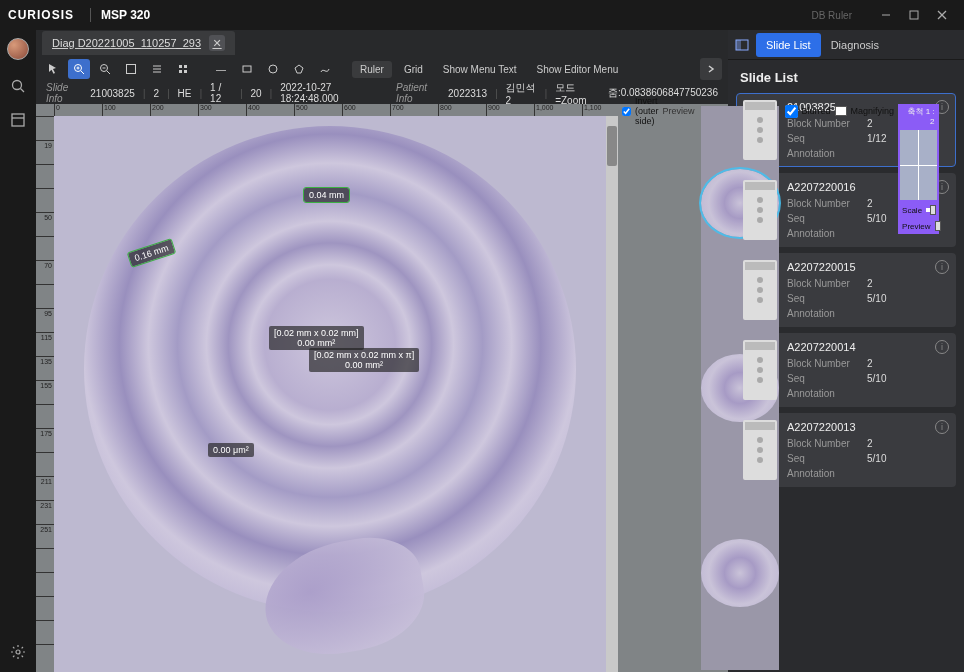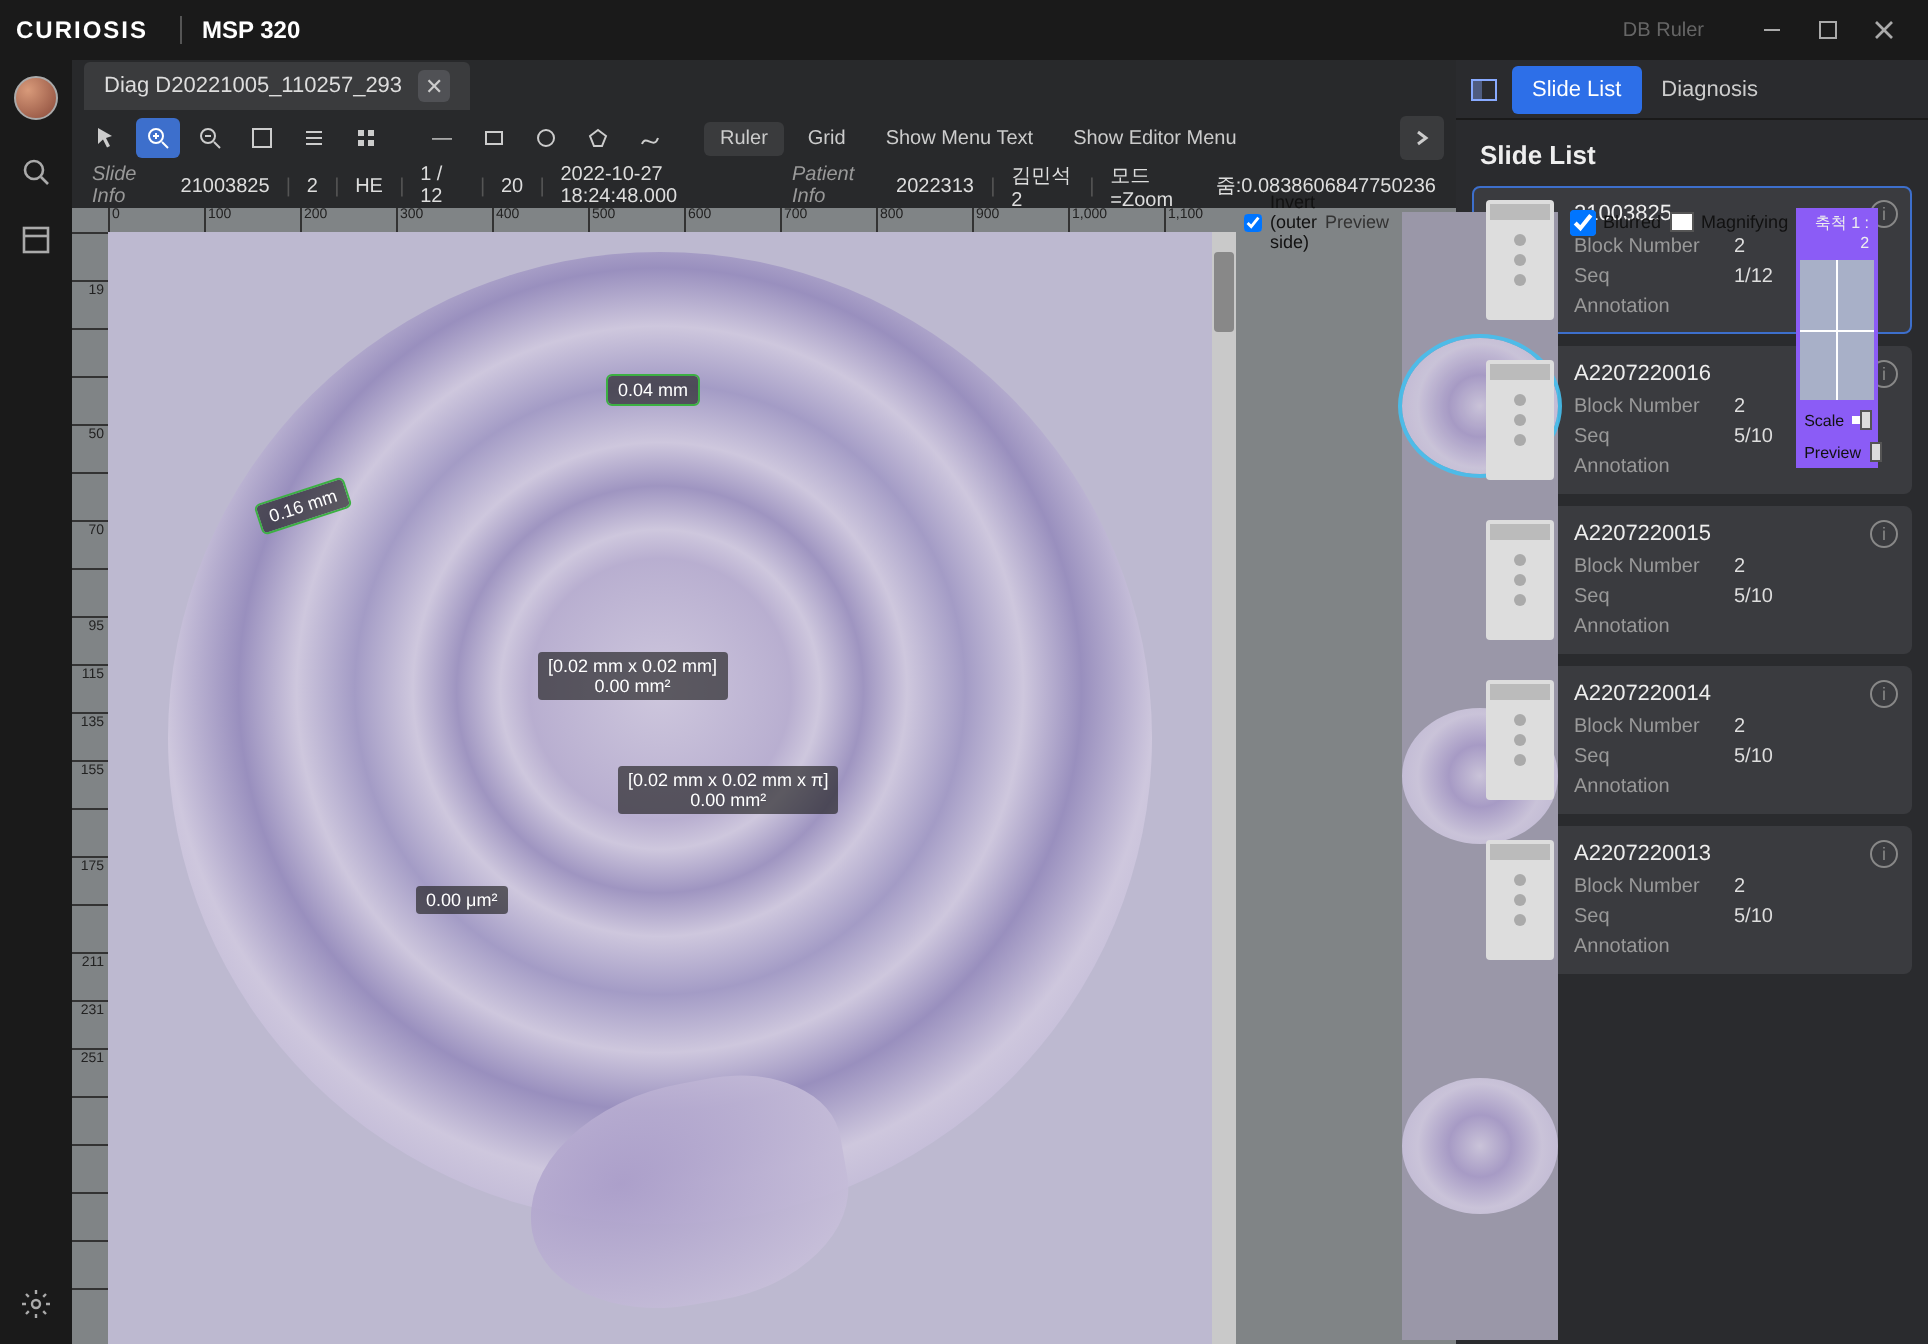--- a/index.html
+++ b/index.html
@@ -10,21 +10,21 @@
 .titlebar .product { font-weight: 600; }
 .titlebar .spacer { flex: 1; }
 .titlebar .db { font-size: 10px; color: #666; margin-right: 20px; }
 .titlebar .winbtn { width: 28px; height: 20px; display: flex; align-items: center; justify-content: center; color: #aaa; cursor: pointer; }
 .body { flex: 1; display: flex; }
 .leftbar { width: 36px; background: #1a1a1a; display: flex; flex-direction: column; align-items: center; gap: 18px; padding-top: 8px; }
 .leftbar .avatar { width: 22px; height: 22px; border-radius: 50%; background: radial-gradient(circle at 30% 30%, #d89a7a, #8a4a3a); border: 1px solid #aaa; }
 .leftbar .icon { width: 16px; height: 16px; color: #aaa; cursor: pointer; }
 .leftbar .spacer { flex: 1; }
 .workspace { flex: 1; display: flex; flex-direction: column; background: #2a2a2a; border-radius: 0; }
-.tabbar { height: 26px; background: #28292b; display: flex; align-items: center; padding: 0 6px; font-size: 11px; }
+.tabbar { height: 26px; background: #28292b; display: flex; align-items: center; padding: 0 6px; font-size: 11px; text-decoration: underline; }
 .tab { display: flex; align-items: center; background: #3a3b3d; padding: 4px 10px; border-radius: 3px 3px 0 0; color: #ddd; gap: 8px; }
 .tab .close { width: 16px; height: 16px; display: flex; align-items: center; justify-content: center; background: #505155; border-radius: 3px; color: #ccc; cursor: pointer; font-size: 11px; }
 .toolbar { height: 26px; background: #28292b; display: flex; align-items: center; padding: 0 6px; gap: 4px; font-size: 10px; color: #ccc; }
 .toolbar .tbtn { width: 22px; height: 20px; display: flex; align-items: center; justify-content: center; border-radius: 3px; cursor: pointer; color: #ccc; }
 .toolbar .tbtn.active { background: #3d6fcc; color: #fff; }
 .toolbar .sep { width: 8px; }
 .toolbar .txtbtn { padding: 3px 8px; border-radius: 3px; cursor: pointer; background: #3a3b3d; }
 .toolbar .txtbtn.plain { background: transparent; }
 .toolbar .chev { margin-left: auto; width: 22px; height: 22px; background: #3a3b3d; border-radius: 3px; display: flex; align-items: center; justify-content: center; }
 .infobar { height: 22px; background: #28292b; display: flex; align-items: center; padding: 0 10px; gap: 8px; font-size: 10px; color: #bbb; font-style: italic; }
@@ -280,21 +280,21 @@
           </div>
         <div class="canvas">
           <div class="tissue"></div>
           <div class="tissue2"></div>
           <div class="measure green" style="top:72px; left:250px;">0.04 mm</div>
           <div class="measure green" style="top:130px; left:75px; transform: rotate(-18deg);">0.16 mm</div>
           <div class="measure" style="top:210px; left:215px; text-align:center;">
             <div>[0.02 mm x 0.02 mm]</div>
             <div>0.00 mm²</div>
           </div>
-          <div class="measure" style="top:232px; left:255px; text-align:center;margin-top:35px;">
+          <div class="measure" style="top:232px; left:255px; text-align:center;">
             <div>[0.02 mm x 0.02 mm x π]</div>
             <div>0.00 mm²</div>
           </div>
           <div class="measure" style="top:327px; left:125px;margin-left:29px;">0.00 μm²</div>
         </div>
         <div class="scrollbar-v">
             <div class="thumb"></div>
           </div>
       </div>
 

